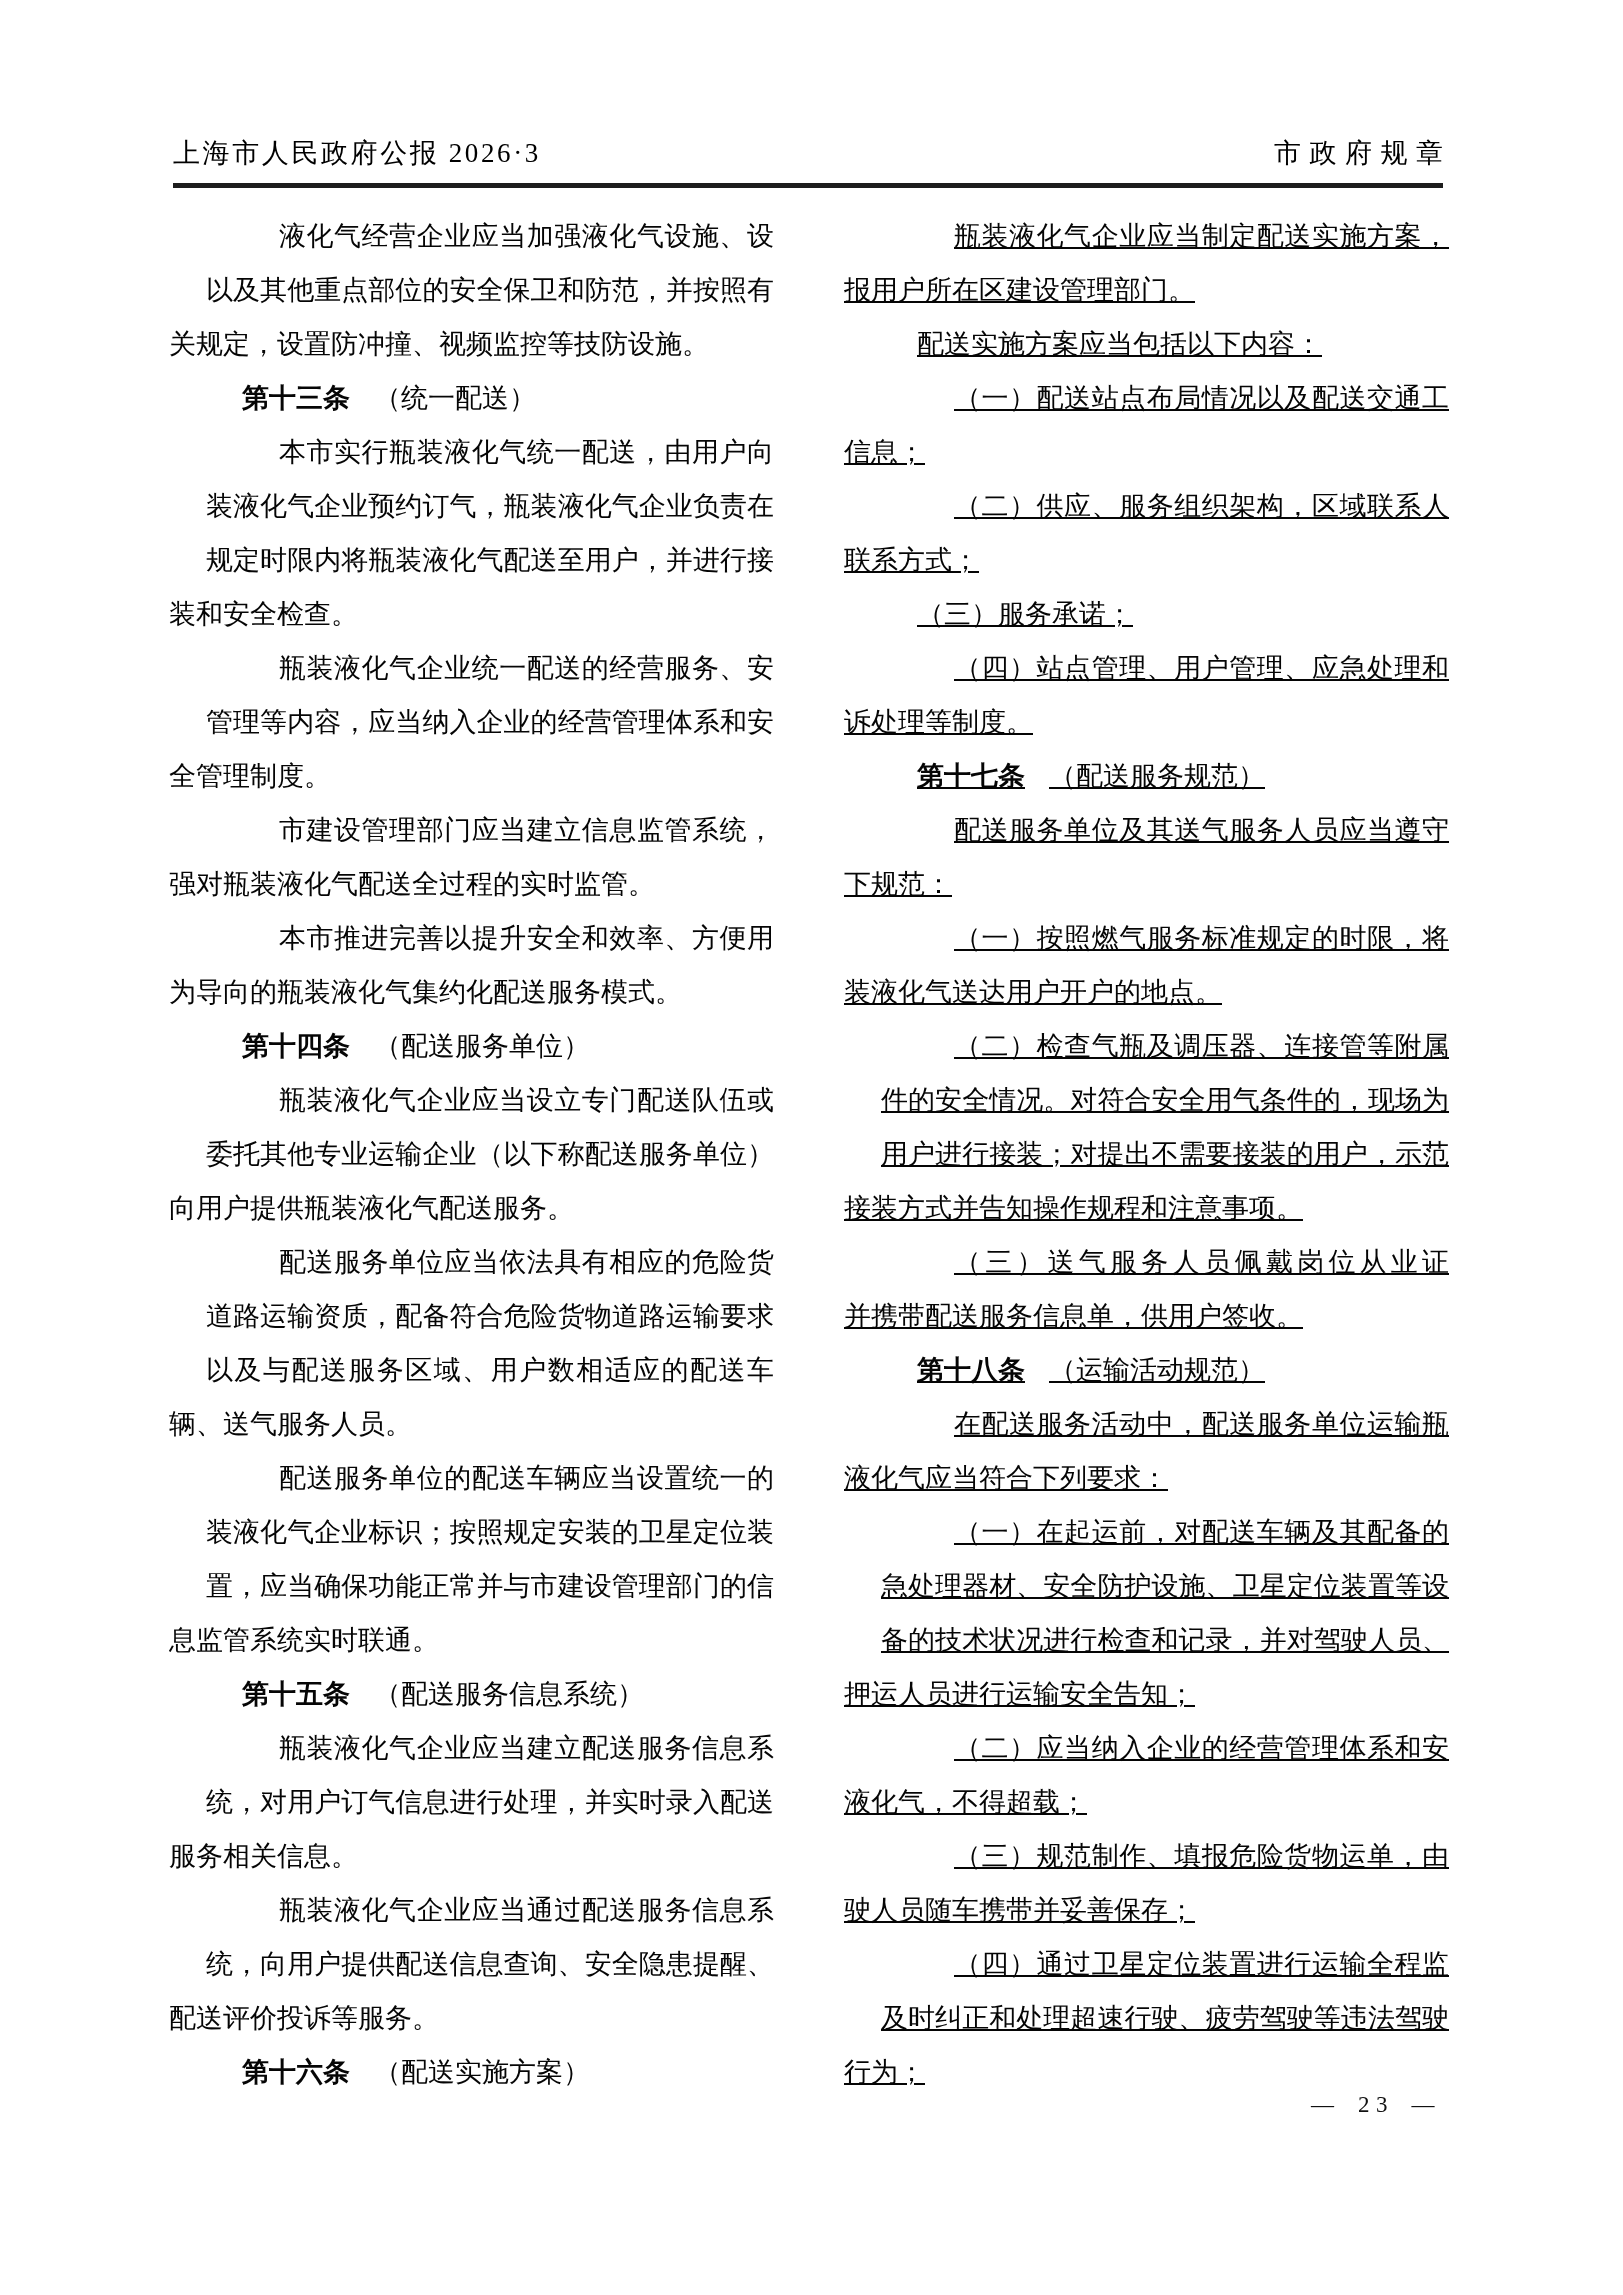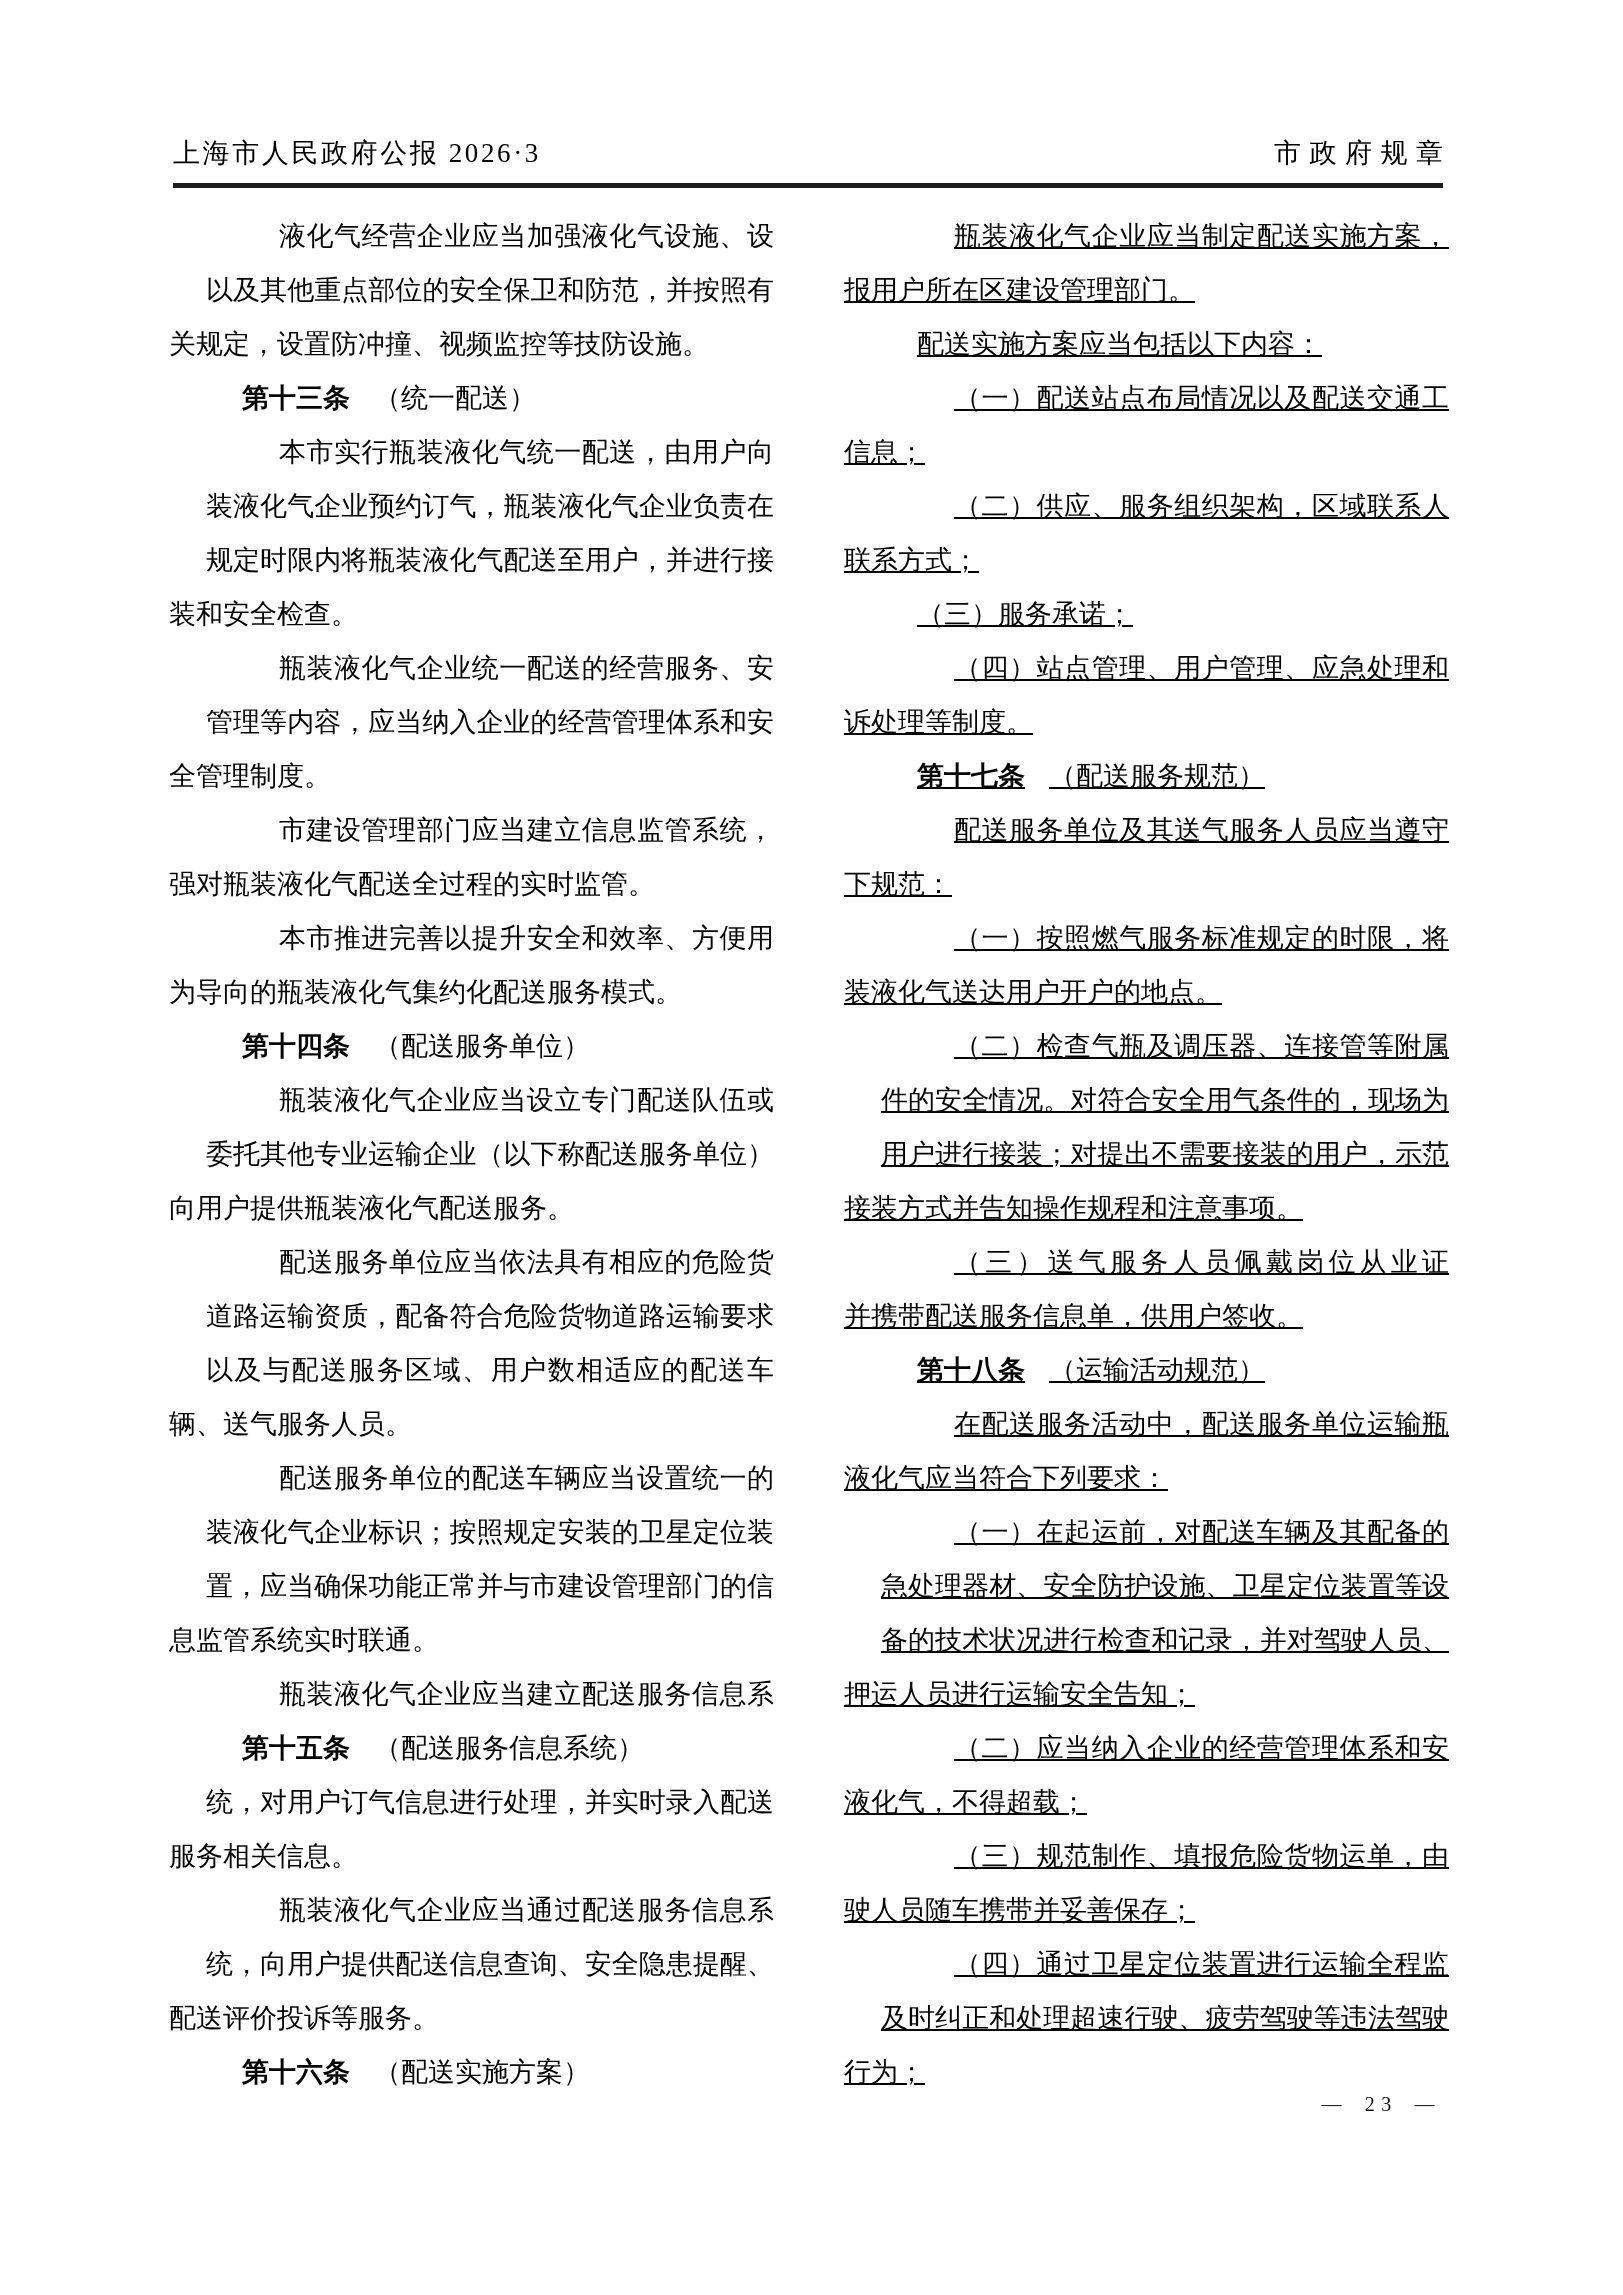--- a/index.html
+++ b/index.html
@@ -46,21 +46,21 @@
     font-weight: 700;
     font-family: "Liberation Sans", "DejaVu Sans", sans-serif;
   }
   .line.heading .title { margin-left: 24px; }
 
   
   .pageno {
     position: absolute;
     left: 836px; top: 2084px; width: 605px;
     text-align: right;
-    font-size: 20px; line-height: 41px;
+    font-size: 23px; line-height: 41px;
     letter-spacing: 6.5px;
     word-spacing: 5.2px;
     color: #111111;
   }
 </style>
 </head>
 <body>
 
 <div class="page">
 
@@ -92,22 +92,22 @@
       <div class="line fill">委托其他专业运输企业（以下称配送服务单位）</div>
       <div class="line">向用户提供瓶装液化气配送服务。</div>
       <div class="line indent fill">配送服务单位应当依法具有相应的危险货物</div>
       <div class="line fill">道路运输资质，配备符合危险货物道路运输要求</div>
       <div class="line fill">以及与配送服务区域、用户数相适应的配送车</div>
       <div class="line">辆、送气服务人员。</div>
       <div class="line indent fill">配送服务单位的配送车辆应当设置统一的瓶</div>
       <div class="line fill">装液化气企业标识；按照规定安装的卫星定位装</div>
       <div class="line fill">置，应当确保功能正常并与市建设管理部门的信</div>
       <div class="line">息监管系统实时联通。</div>
+      <div class="line heading indent"><span class="head">第十五条</span><span class="title">（配送服务信息系统）</span></div>
       <div class="line indent fill">瓶装液化气企业应当建立配送服务信息系</div>
-      <div class="line heading indent"><span class="head">第十五条</span><span class="title">（配送服务信息系统）</span></div>
       <div class="line fill">统，对用户订气信息进行处理，并实时录入配送</div>
       <div class="line">服务相关信息。</div>
       <div class="line indent fill">瓶装液化气企业应当通过配送服务信息系</div>
       <div class="line fill">统，向用户提供配送信息查询、安全隐患提醒、</div>
       <div class="line">配送评价投诉等服务。</div>
       <div class="line heading indent"><span class="head">第十六条</span><span class="title">（配送实施方案）</span></div>
     </section>
   <section class="column c-right" id="col-right">
       <div class="line indent fill">瓶装液化气企业应当制定配送实施方案，并</div>
       <div class="line">报用户所在区建设管理部门。</div>

